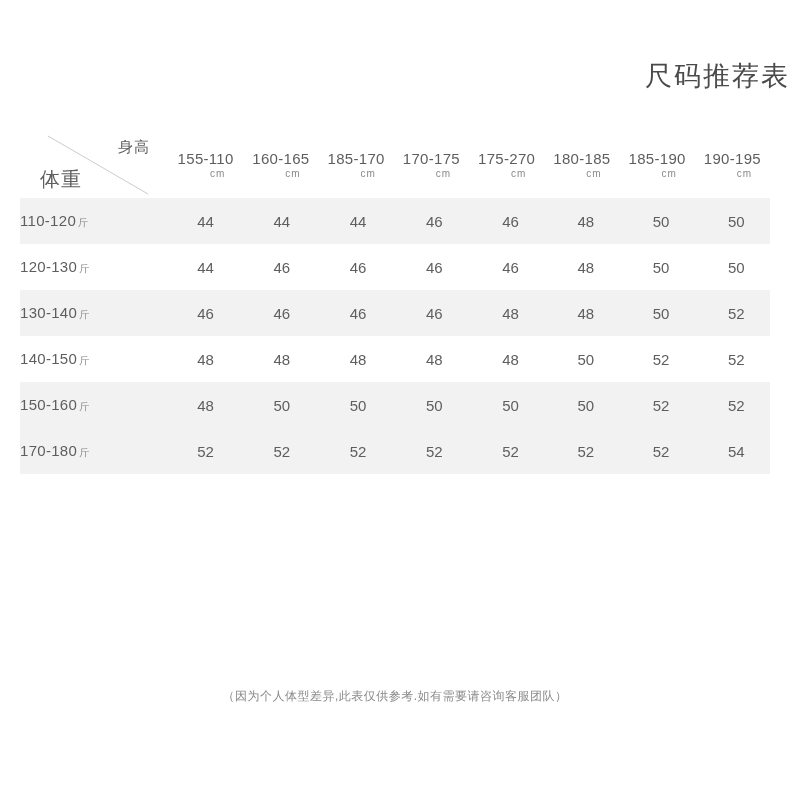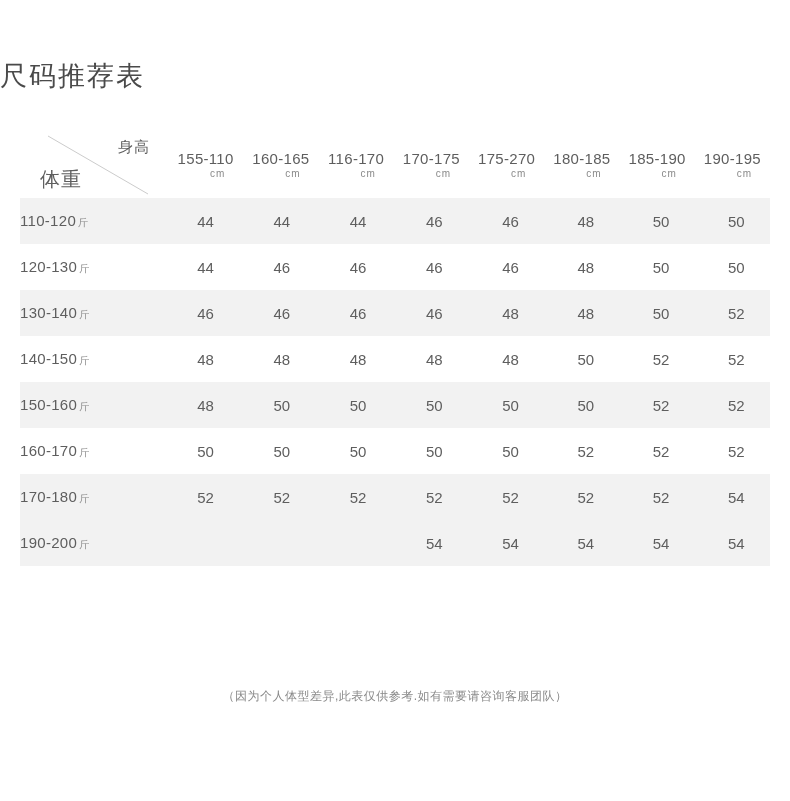--- a/index.html
+++ b/index.html
@@ -14,21 +14,21 @@
     color: #6b6b6b;
     overflow: hidden;
   }
   .page {
     position: relative;
     width: 790px;
     height: 801px;
     box-sizing: border-box;
   }
   .title {
-    text-align: left;
+    text-align: right;
     font-size: 27px;
     color: #4a4a4a;
     letter-spacing: 2px;
     padding-top: 58px;
     font-weight: normal;
     margin: 0;
   }
   .table-wrap {
     margin-top: 38px;
     padding: 0 20px;
@@ -158,21 +158,21 @@
           </th>
           <th class="head-cell">
             <span class="range">155-110</span>
             <span class="unit">cm</span>
           </th>
           <th class="head-cell">
             <span class="range">160-165</span>
             <span class="unit">cm</span>
           </th>
           <th class="head-cell">
-            <span class="range">116-170</span>
+            <span class="range">185-170</span>
             <span class="unit">cm</span>
           </th>
           <th class="head-cell">
             <span class="range">170-175</span>
             <span class="unit">cm</span>
           </th>
           <th class="head-cell">
             <span class="range">175-270</span>
             <span class="unit">cm</span>
           </th>
@@ -246,56 +246,34 @@
           <td class="val c0">48</td>
           <td class="val c1">50</td>
           <td class="val c2">50</td>
           <td class="val c3">50</td>
           <td class="val c4">50</td>
           <td class="val c5">50</td>
           <td class="val c6">52</td>
           <td class="val c7">52</td>
         </tr>
 
-        <tr>
-          <td class="rowhead"><span>160-170</span><span class="jin">斤</span></td>
-          <td class="val c0">50</td>
-          <td class="val c1">50</td>
-          <td class="val c2">50</td>
-          <td class="val c3">50</td>
-          <td class="val c4">50</td>
-          <td class="val c5">52</td>
-          <td class="val c6">52</td>
-          <td class="val c7">52</td>
-        </tr>
 
         <tr class="alt">
           <td class="rowhead"><span>170-180</span><span class="jin">斤</span></td>
           <td class="val c0">52</td>
           <td class="val c1">52</td>
           <td class="val c2">52</td>
           <td class="val c3">52</td>
           <td class="val c4">52</td>
           <td class="val c5">52</td>
           <td class="val c6">52</td>
           <td class="val c7">54</td>
         </tr>
 
 
-        <tr class="alt">
-          <td class="rowhead"><span>190-200</span><span class="jin">斤</span></td>
-          <td class="val c0"></td>
-          <td class="val c1"></td>
-          <td class="val c2"></td>
-          <td class="val c3">54</td>
-          <td class="val c4">54</td>
-          <td class="val c5">54</td>
-          <td class="val c6">54</td>
-          <td class="val c7">54</td>
-        </tr>
 
       </tbody>
     </table>
   </div>
 
   <div class="footnote">（因为个人体型差异,此表仅供参考.如有需要请咨询客服团队）</div>
 
 </div>
 
 </body></html>

